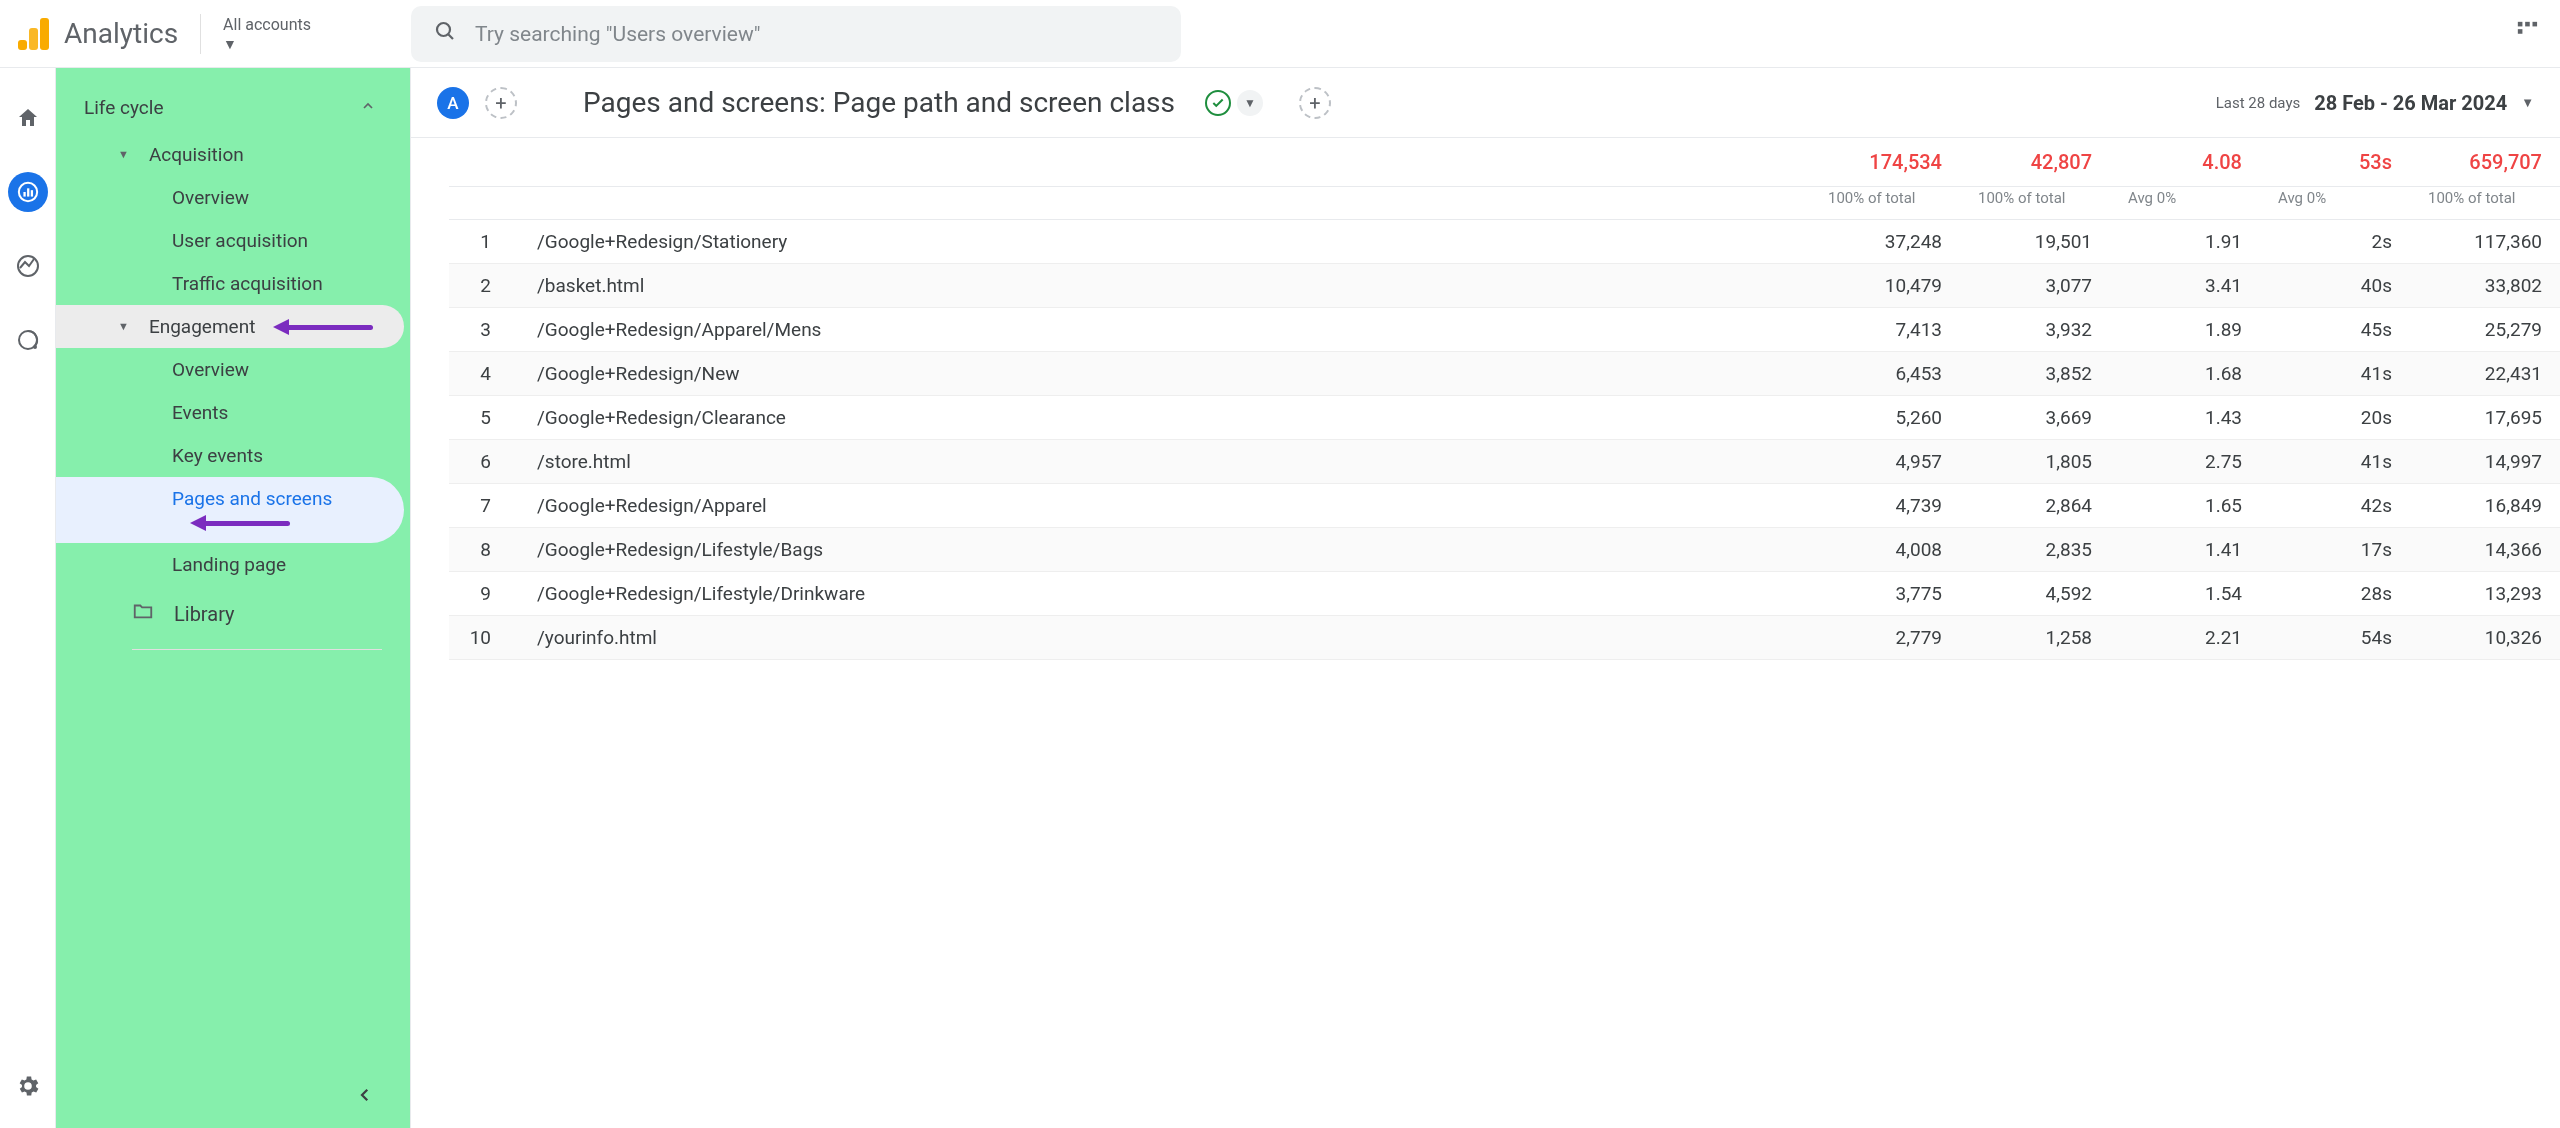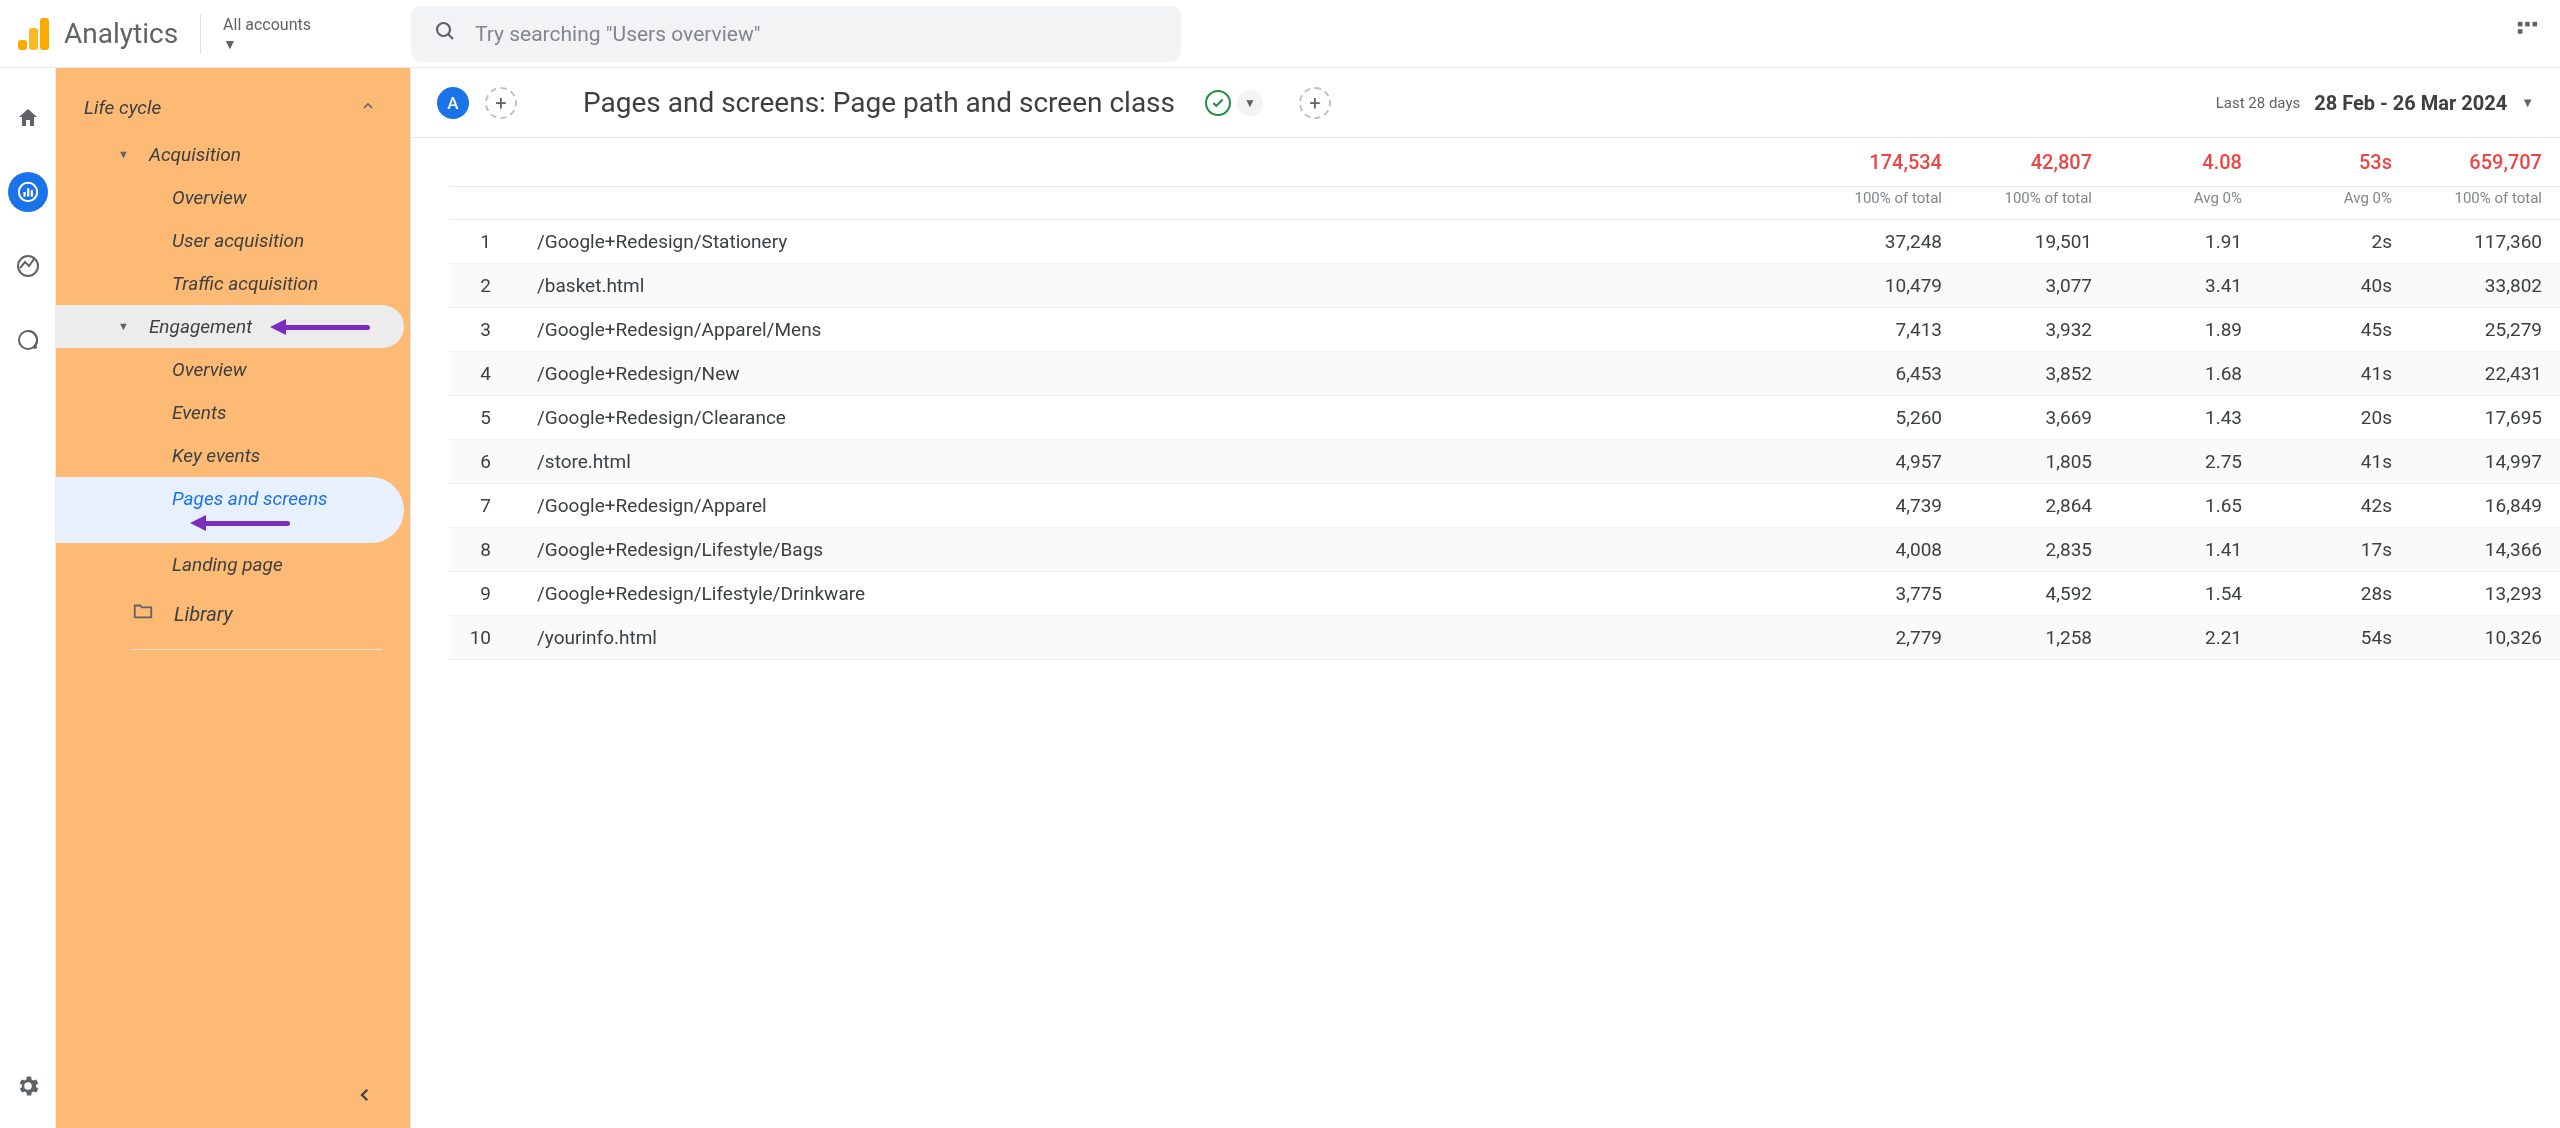--- a/index.html
+++ b/index.html
@@ -22,21 +22,21 @@
 .search-input::placeholder { color: #80868b; }
 .hdr-right { margin-left: auto; color: #5f6368; font-size: 22px; padding-right: 4px; }
 
 
 .layout { display: flex; height: calc(100vh - 68px); }
 .rail { width: 56px; border-right: 1px solid #e8eaed; display: flex; flex-direction: column; align-items: center; padding-top: 30px; gap: 34px; }
 .rail-icon { width: 40px; height: 40px; border-radius: 50%; display: flex; align-items: center; justify-content: center; color: #5f6368; cursor: pointer; }
 .rail-icon.active { background: #1a73e8; color: #fff; }
 .rail-bottom { margin-top: auto; margin-bottom: 22px; }
 
-.sidebar { width: 355px; background: #fdba74; border-right: 1px solid #e8eaed; padding-top: 14px; display: flex; flex-direction: column; position: relative; font-style: italic; }
+.sidebar { width: 355px; background: #86efac; border-right: 1px solid #e8eaed; padding-top: 14px; display: flex; flex-direction: column; position: relative; }
 .side-section { display: flex; align-items: center; justify-content: space-between; padding: 14px 28px; font-size: 19px; color: #3c4043; cursor: pointer; border-radius: 0 40px 40px 0; margin-right: 6px; }
 .side-group-row { display: flex; align-items: center; padding: 10px 10px 10px 62px; border-radius: 0 40px 40px 0; margin-right: 6px; cursor: pointer; }
 .side-group-row.selected { background: #ececec; }
 .side-group-row .tri { font-size: 11px; color: #5f6368; margin-right: 20px; }
 .side-group-row .lbl { font-size: 19px; color: #3c4043; }
 .side-item { padding: 10px 10px 10px 116px; font-size: 19px; color: #3c4043; cursor: pointer; border-radius: 0 40px 40px 0; margin-right: 6px; }
 .side-item.active { background: #e8f0fe; color: #1a73e8; }
 .side-lib { display: flex; align-items: center; gap: 20px; padding: 14px 10px 14px 76px; font-size: 20px; color: #3c4043; cursor: pointer; }
 .side-hr { border: none; border-top: 1px solid #e0e0e0; margin: 8px 28px 8px 76px; }
 .collapse-chev { position: absolute; bottom: 18px; right: 36px; font-size: 24px; color: #3c4043; cursor: pointer; }
@@ -59,21 +59,21 @@
 .date-range { display: flex; align-items: center; gap: 14px; font-size: 17px; }
 .date-range .lbl { color: #5f6368; font-size: 15px; }
 .date-range .val { color: #3c4043; font-size: 20px; font-weight: bold; }
 .date-range .chev { color: #5f6368; font-size: 13px; }
 
 
 .table-wrap { margin-left: 38px; }
 table { width: 100%; border-collapse: collapse; }
 .totals-row td { border-bottom: 1px solid #e8eaed; padding: 12px 18px; background: #fff; }
 .totals-row .num { text-align: right; font-size: 20px; color: #ef4444; font-weight: 500; }
-.totals-row .sub { text-align: right; font-size: 15px; color: #80868b; padding-top: 2px; }
+.totals-row .sub { text-align: left; font-size: 15px; color: #80868b; padding-top: 2px; }
 tbody tr { height: 44px; }
 tbody tr:nth-child(odd) { background: #fff; }
 tbody tr:nth-child(even) { background: #fafafa; }
 tbody tr td { border-bottom: 1px solid #eee; padding: 0 18px; }
 td.idx { text-align: right; width: 60px; color: #3c4043; }
 td.path { color: #3c4043; padding-left: 28px; }
 td.val { text-align: right; color: #3c4043; width: 150px; }
 </style>
 </head>
 <body>

